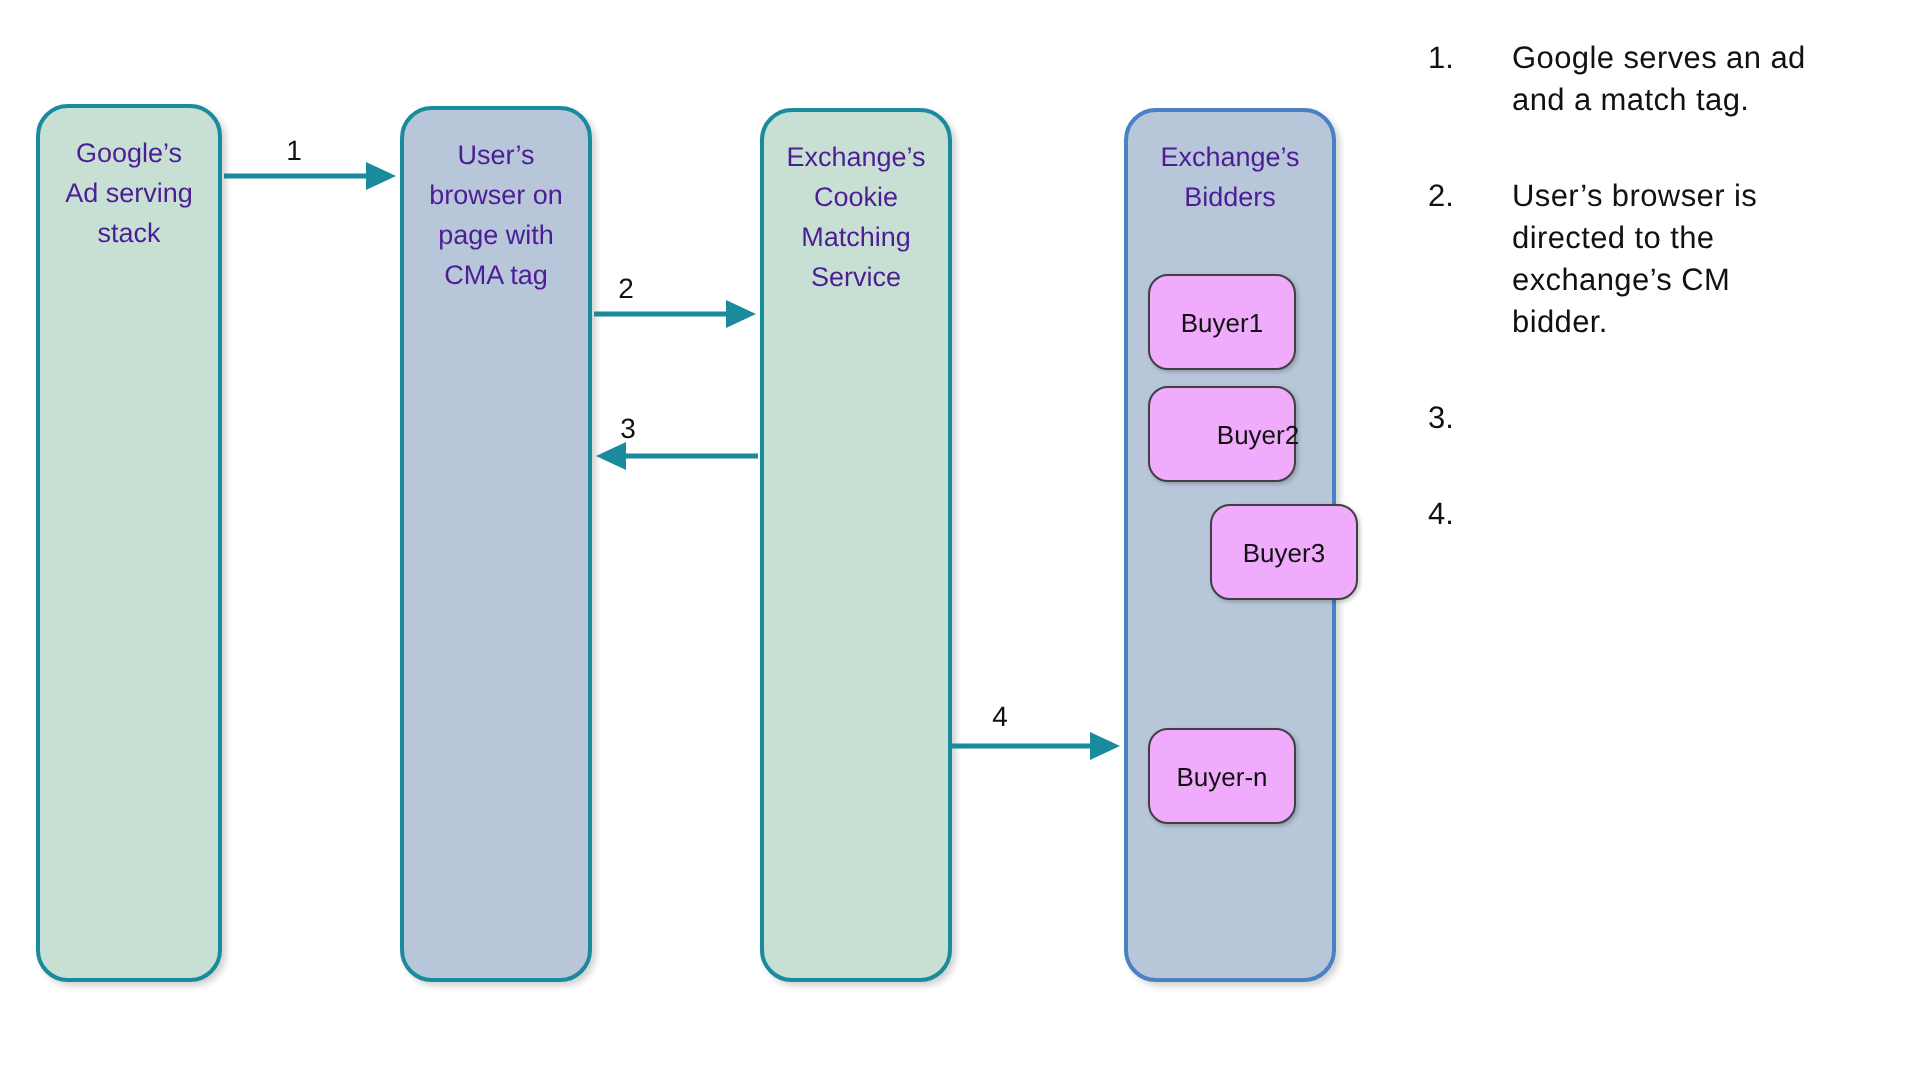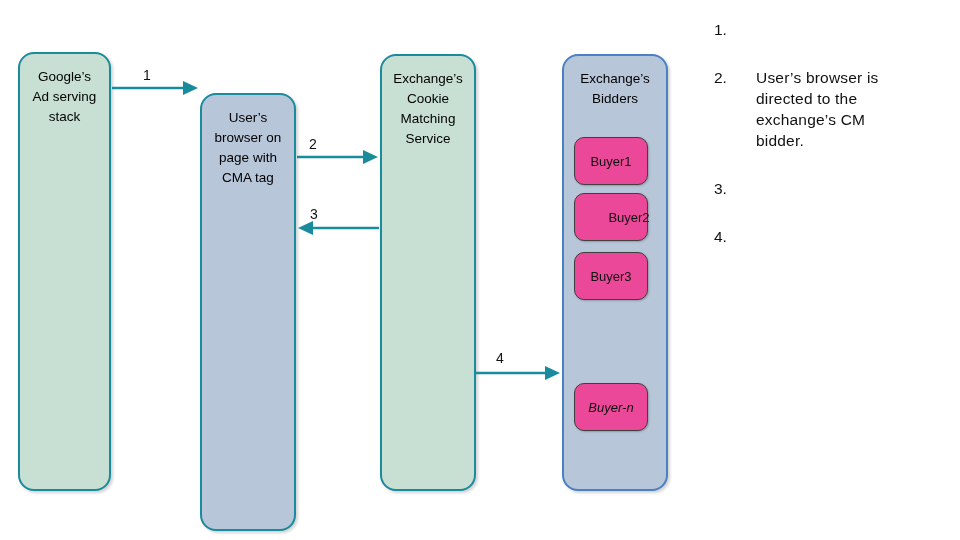--- a/index.html
+++ b/index.html
@@ -21,30 +21,30 @@
   }
   .node.mint { background: #c8e0d4; }
   .node.blue { background: #b7c6d9; }
   .node.blue-border { border-color: #4a80c4; }
   .node-title {
     padding-top: 13px;
     text-align: center;
     font-size: 13.5px;
     line-height: 20px;
     white-space: pre-line;
-    color: #000000;
+    color: #4c1d95;
   }
 
   
   .bidder {
     position: absolute;
     left: 10px;
     width: 74px;
     height: 48px;
-    background: #ec4899;
+    background: #f0abfc;
     border: 1.5px solid #404040;
     border-radius: 10px;
     box-shadow: 1px 1px 2px rgba(0,0,0,0.22);
     display: flex;
     align-items: center;
     justify-content: center;
     font-size: 13px;
   }
 
   
@@ -91,21 +91,21 @@
 <body>
 
 <div class="stage">
 
   <div class="node mint" style="left:18px; top:52px; width:93px; height:439px;">
     <div class="node-title">Google’s
 Ad serving
 stack</div>
   </div>
 
-  <div class="node blue" style="left:200px; top:53px; width:96px; height:438px;margin-top:40px;">
+  <div class="node blue" style="left:200px; top:53px; width:96px; height:438px;">
     <div class="node-title">User’s
 browser on
 page with
 CMA tag</div>
   </div>
 
   <div class="node mint" style="left:380px; top:54px; width:96px; height:437px;">
     <div class="node-title">Exchange’s
 Cookie
 Matching
@@ -115,24 +115,24 @@
   <div class="node blue blue-border" style="left:562px; top:54px; width:106px; height:437px;">
     <div class="node-title">Exchange’s
 Bidders</div>
 
     <div class="bidder" style="top:81px;">
       <span>Buyer1</span>
     </div>
     <div class="bidder" style="top:137px;padding-left:36px;">
       <span>Buyer2</span>
     </div>
-    <div class="bidder" style="top:196px;">
+    <div class="bidder" style="top:196px;margin-left:31px;">
       <span>Buyer3</span>
     </div>
-    <div class="bidder" style="top:327px;font-style:italic;">
+    <div class="bidder" style="top:308px;">
       <span>Buyer-n</span>
     </div>
   </div>
 
   <svg class="overlay" viewBox="0 0 960 540">
     <g>
       <line x1="112" y1="88" x2="185" y2="88" stroke="#1a8a9d" stroke-width="2.6"></line>
       <polygon points="198,88 183,81 183,95" fill="#1a8a9d"></polygon>
     </g>
     <g>
@@ -150,20 +150,22 @@
   </svg>
 
   <div class="arrow-label" style="left:139px; top:67px;">1</div>
   <div class="arrow-label" style="left:305px; top:136px;">2</div>
   <div class="arrow-label" style="left:306px; top:206px;">3</div>
   <div class="arrow-label" style="left:492px; top:350px;">4</div>
 
   <div class="steps">
     <div class="step">
       <div class="step-num">1.</div>
+      <div class="step-text">Google serves an ad
+and a match tag.</div>
     </div>
     <div class="step">
       <div class="step-num">2.</div>
       <div class="step-text">User’s browser is
 directed to the
 exchange’s CM
 bidder.</div>
     </div>
     <div class="step">
       <div class="step-num">3.</div>

